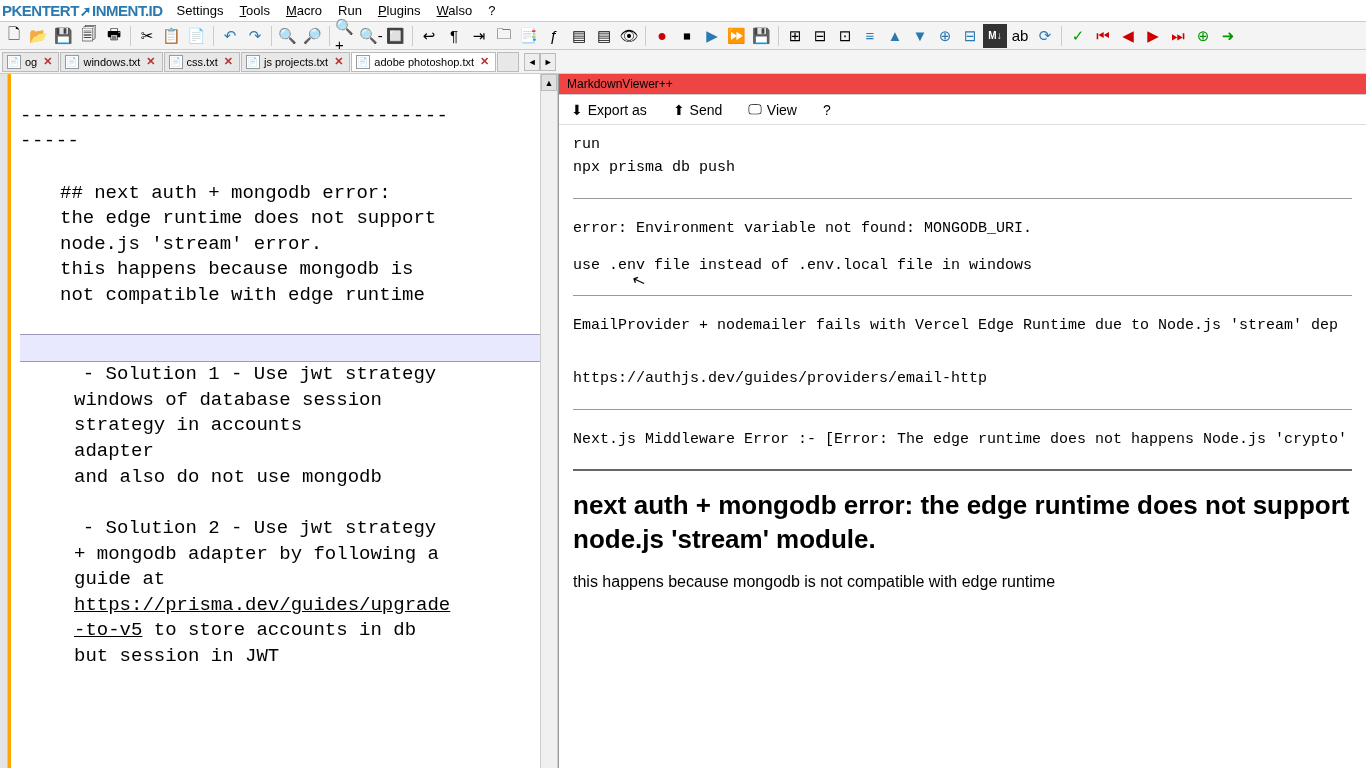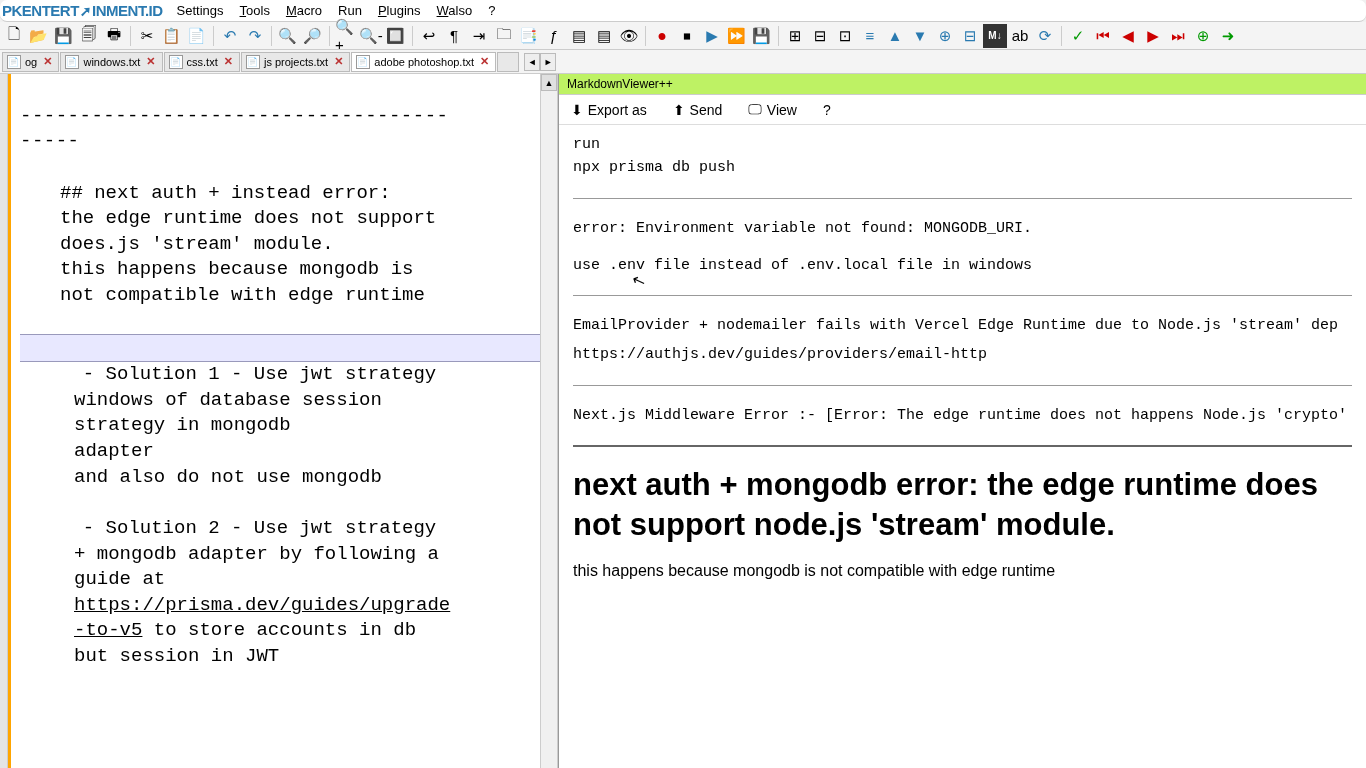--- a/index.html
+++ b/index.html
@@ -1,17 +1,17 @@
 <!DOCTYPE html>
 <html><head>
 <meta charset="utf-8">
 <style>
 * { margin: 0; padding: 0; box-sizing: border-box; }
 body { font-family: "Segoe UI", Tahoma, sans-serif; font-size: 12px; background: #f0f0f0; width: 1366px; height: 768px; overflow: hidden; display: flex; flex-direction: column; }
-.menubar { background: #fff; display: flex; align-items: center; height: 22px; border-bottom: 1px solid #ccc; padding-left: 2px; border-radius: 7px; }
+.menubar { background: #fff; display: flex; align-items: center; height: 22px; border-bottom: 1px solid #ccc; padding-left: 2px; }
 .logo { font-weight: bold; font-size: 15px; color: #2a7ab0; letter-spacing: -0.5px; margin-right: 6px; display:flex; align-items:center;}
 .logo .arrow { color:#2a7ab0; font-size:14px; margin:0 1px;}
 .menu-item { padding: 2px 8px; cursor: pointer; font-size: 13px; }
 .menu-item u { text-decoration: underline; }
 .toolbar { background: #f4f4f4; display: flex; align-items: center; height: 28px; border-bottom: 1px solid #ccc; padding: 0 2px; gap:1px;}
 .tool-btn { width: 24px; height: 24px; display:flex; align-items:center; justify-content:center; cursor:pointer; font-size:15px; border:1px solid transparent; }
 .tool-sep { width:1px; height:20px; background:#ccc; margin:0 3px;}
 .tabbar { background:#f4f4f4; display:flex; align-items:center; height:24px; border-bottom:1px solid #ccc; padding-left:2px;}
 .tab { display:flex; align-items:center; padding:2px 4px; background:#e8e8e8; border:1px solid #bbb; margin-right:1px; height:20px; font-size:11px; cursor:pointer; gap:4px;}
 .tab.active { background:#fff; }
@@ -23,27 +23,27 @@
 .editor-pane { width:558px; background:#fff; position:relative; display:flex; border-right:1px solid #ccc;}
 .gutter { width:8px; background:#e4e4e4; border-right:1px solid #ccc;}
 .margin { width:6px; background:#fff; border-left:3px solid orange;}
 .editor-content { flex:1; font-family:"Courier New",monospace; font-size:19px; line-height:1.35; padding:4px 0 4px 6px; color:#000; overflow:hidden; position:relative;}
 .editor-content .hr-line { color:#000; letter-spacing:0.5px;}
 .editor-content .current-line { background:#e8e8ff; display:block; width:100%; min-height:26px; border-top:0.5px solid #99b; border-bottom:0.5px solid #99b;}
 .editor-content .link-u { text-decoration:underline;}
 .vscroll { width:17px; background:#f0f0f0; border-left:1px solid #ccc; position:relative;}
 .vscroll-btn { height:17px; background:#e0e0e0; border:1px solid #bbb; display:flex; align-items:center; justify-content:center; font-size:9px;}
 .preview-pane { flex:1; background:#fff; display:flex; flex-direction:column; border-left:1px solid #999;}
-.preview-title { background:#bef264; padding:3px 8px; font-size:12px; border-bottom:1px solid #ccc;}
+.preview-title { background:#ef4444; padding:3px 8px; font-size:12px; border-bottom:1px solid #ccc;}
 .preview-toolbar { display:flex; align-items:center; padding:4px 8px; gap:18px; border-bottom:1px solid #ddd; font-size:14px;}
 .pv-btn { display:flex; align-items:center; gap:5px; cursor:pointer; padding:2px 4px;}
 .pv-icon { font-size:14px;}
 .preview-body { flex:1; padding:8px 14px; font-family:"Courier New",monospace; font-size:15px; line-height:1.55; overflow:hidden; color:#000;}
 .preview-body hr { border:none; border-top:1px solid #999; margin:18px 0;}
-.preview-body h2 { font-family:"Segoe UI",sans-serif; font-size:31px; font-weight:bold; margin:8px 0 14px 0; line-height:1.3;}
+.preview-body h2 { font-family:"Segoe UI",sans-serif; font-size:26px; font-weight:bold; margin:8px 0 14px 0; line-height:1.3;}
 .preview-body .sans { font-family:"Segoe UI",sans-serif; font-size:16px;}
 .cursor-arrow { position:absolute; left:632px; top:271px; font-size:16px; color:#000; pointer-events:none; transform:rotate(-20deg);}
 </style>
 </head>
 <body>
 
 <div class="menubar">
   <div class="logo">
     <span>PKENTERT</span>
       <span class="arrow">➚</span>
@@ -151,30 +151,30 @@
 
 <div class="main">
   <div class="editor-pane">
     <div class="gutter"></div>
     <div class="margin"></div>
     <div class="editor-content">
 <div>&nbsp;</div>
 <div class="hr-line">------------------------------------</div>
 <div class="hr-line">-----</div>
 <div>&nbsp;</div>
-<div style="padding-left:40px">##  next auth + instead error:</div>
+<div style="padding-left:40px">##  next auth + mongodb error:</div>
 <div style="padding-left:40px">the edge runtime does not support</div>
-<div style="padding-left:40px">does.js 'stream' module.</div>
+<div style="padding-left:40px">node.js 'stream' error.</div>
 <div style="padding-left:40px">this happens because mongodb is</div>
 <div style="padding-left:40px">not compatible with edge runtime</div>
 <div>&nbsp;</div>
 <span class="current-line" style="padding-left:40px">&nbsp;</span>
 <div style="padding-left:40px;white-space:pre">  - Solution 1 - Use jwt strategy</div>
 <div style="padding-left:54px">windows of database session</div>
-<div style="padding-left:54px">strategy in mongodb</div>
+<div style="padding-left:54px">strategy in accounts</div>
 <div style="padding-left:54px">adapter</div>
 <div style="padding-left:54px">and also do not use mongodb</div>
 <div>&nbsp;</div>
 <div style="padding-left:40px;white-space:pre">  - Solution 2 - Use jwt strategy</div>
 <div style="padding-left:54px">+ mongodb adapter by following a</div>
 <div style="padding-left:54px">guide at</div>
 <div style="padding-left:54px"><span class="link-u">https://prisma.dev/guides/upgrade</span></div>
 <div style="padding-left:54px"><span class="link-u">-to-v5</span><span> to store accounts in db</span></div>
 <div style="padding-left:54px">but session in JWT</div>
     </div>
@@ -203,21 +203,21 @@
         </div>
     </div>
     <div class="preview-body">
       <div>run</div>
       <div>npx prisma db push</div>
       <hr>
       <div>error: Environment variable not found: MONGODB_URI.</div>
       <div style="margin-top:14px">use .env file instead of .env.local file in windows</div>
       <hr>
       <div style="white-space:nowrap">EmailProvider + nodemailer fails with Vercel Edge Runtime due to Node.js 'stream' dep</div>
-      <div style="margin-top:6px">https://authjs.dev/guides/providers/email-http</div>
+      <div style="margin-top:30px">https://authjs.dev/guides/providers/email-http</div>
       <hr>
       <div style="white-space:nowrap">Next.js Middleware Error :- [Error: The edge runtime does not happens Node.js 'crypto'</div>
       <hr style="border-top:2px solid #666">
       <h2>next auth + mongodb error: the edge runtime does not support node.js 'stream' module.</h2>
       <div class="sans">this happens because mongodb is not compatible with edge runtime</div>
     </div>
   </div>
 </div>
 
 <div class="cursor-arrow">↖</div>

